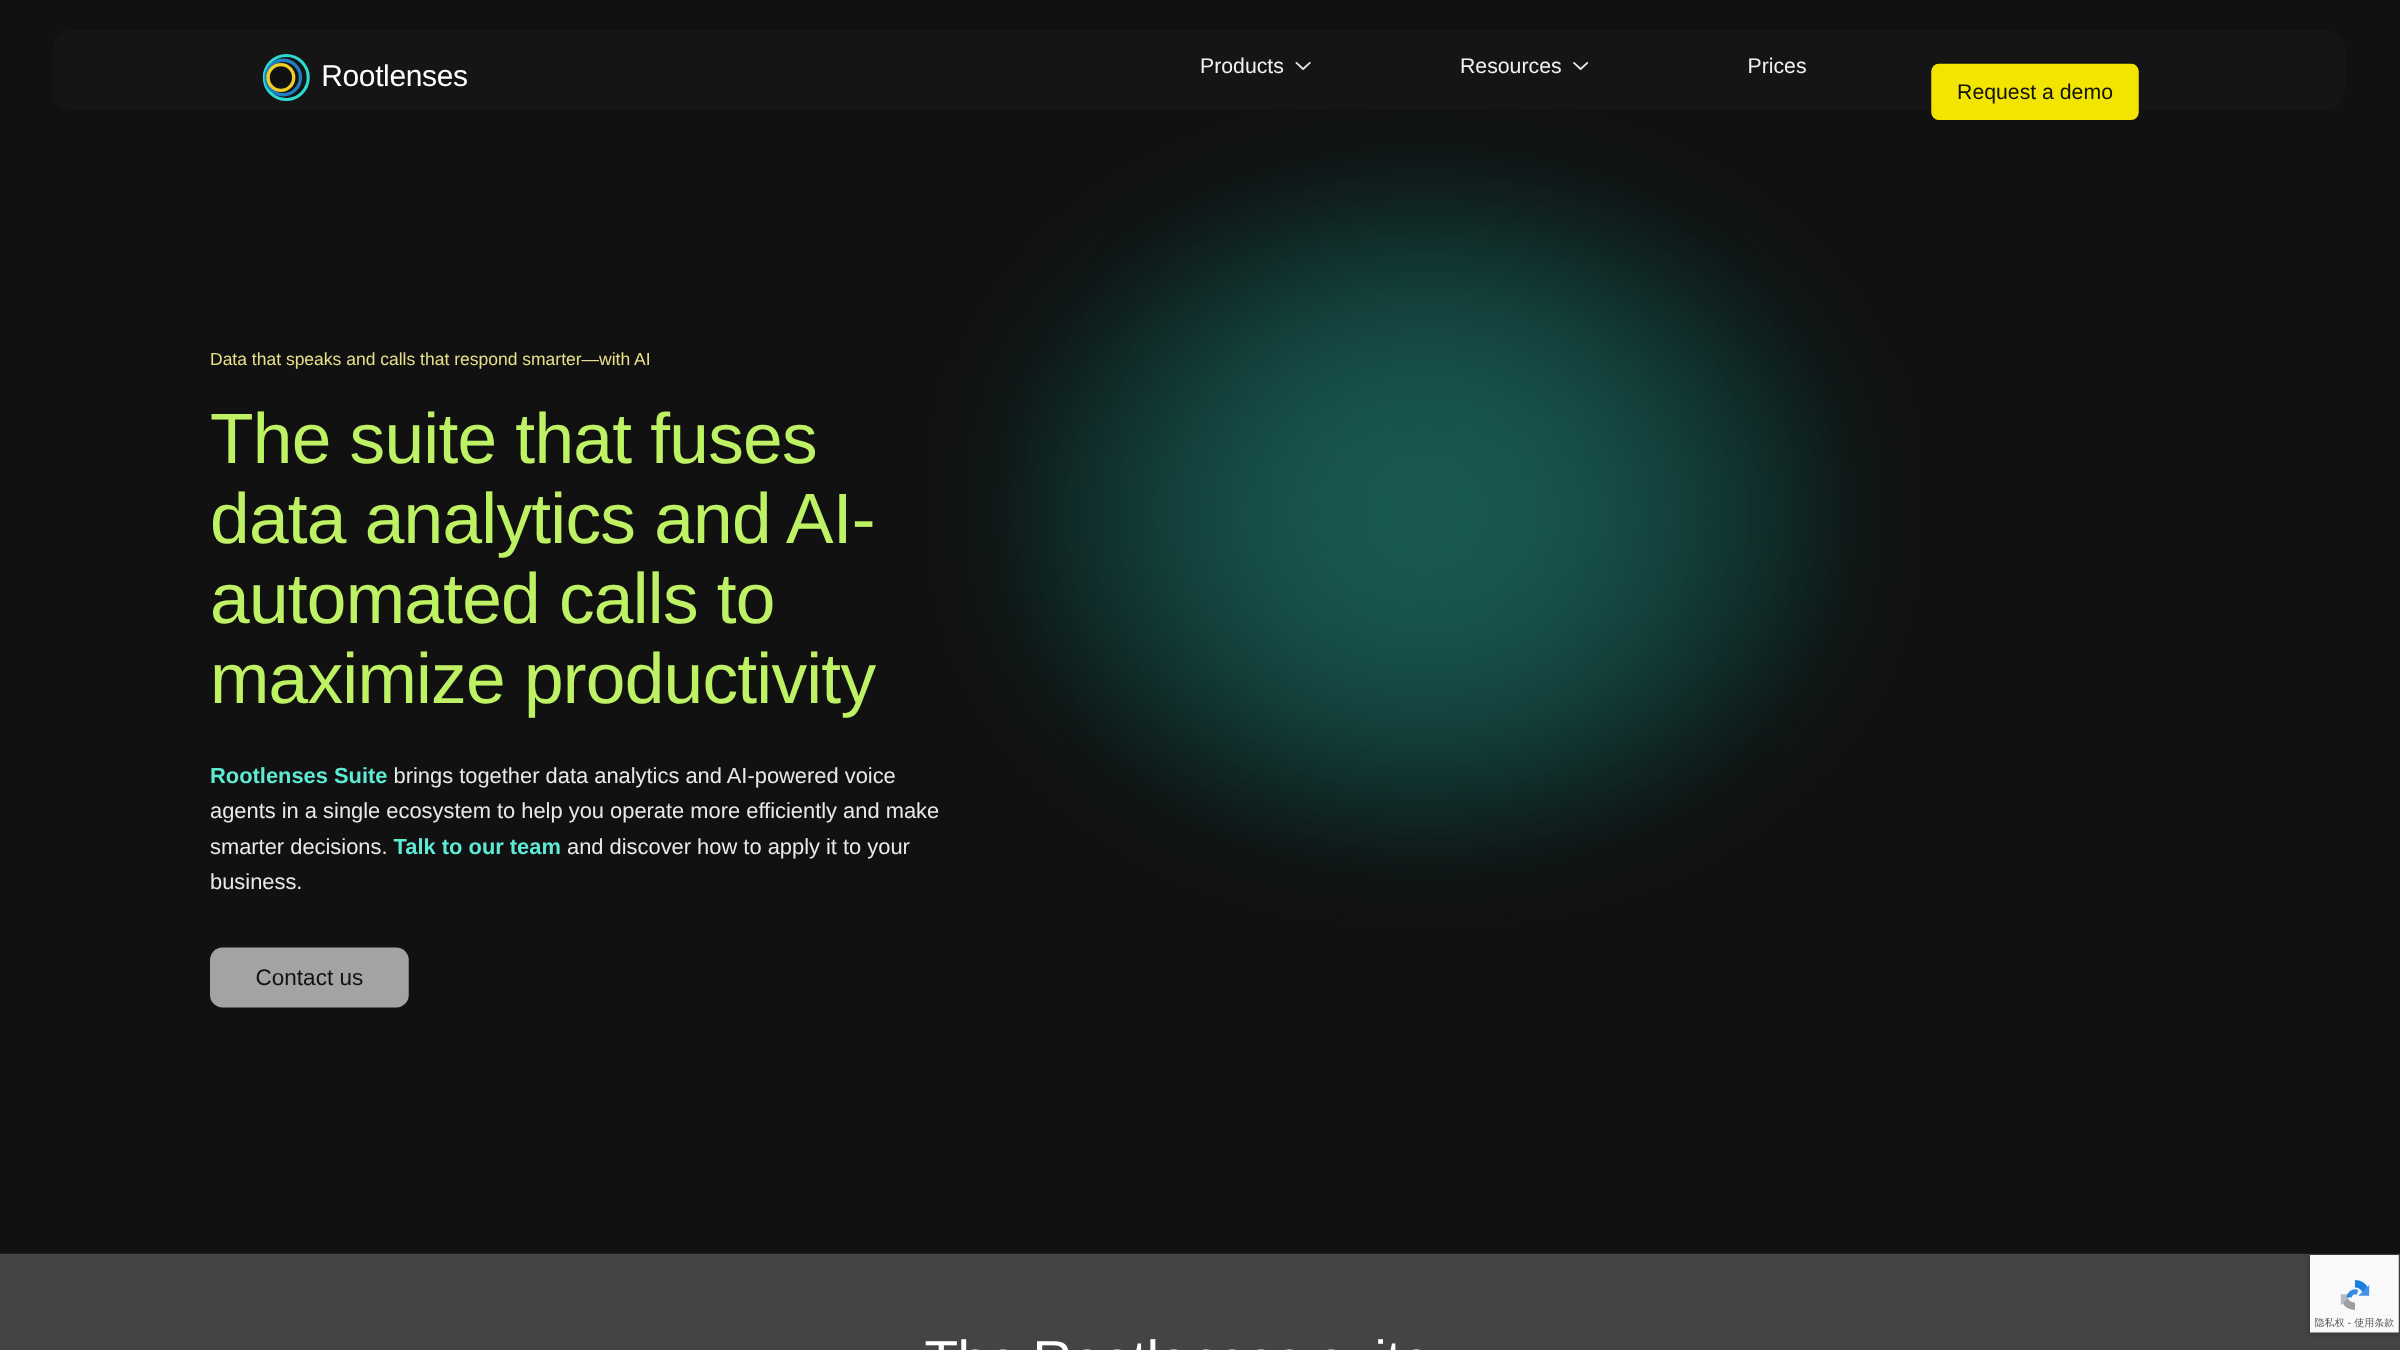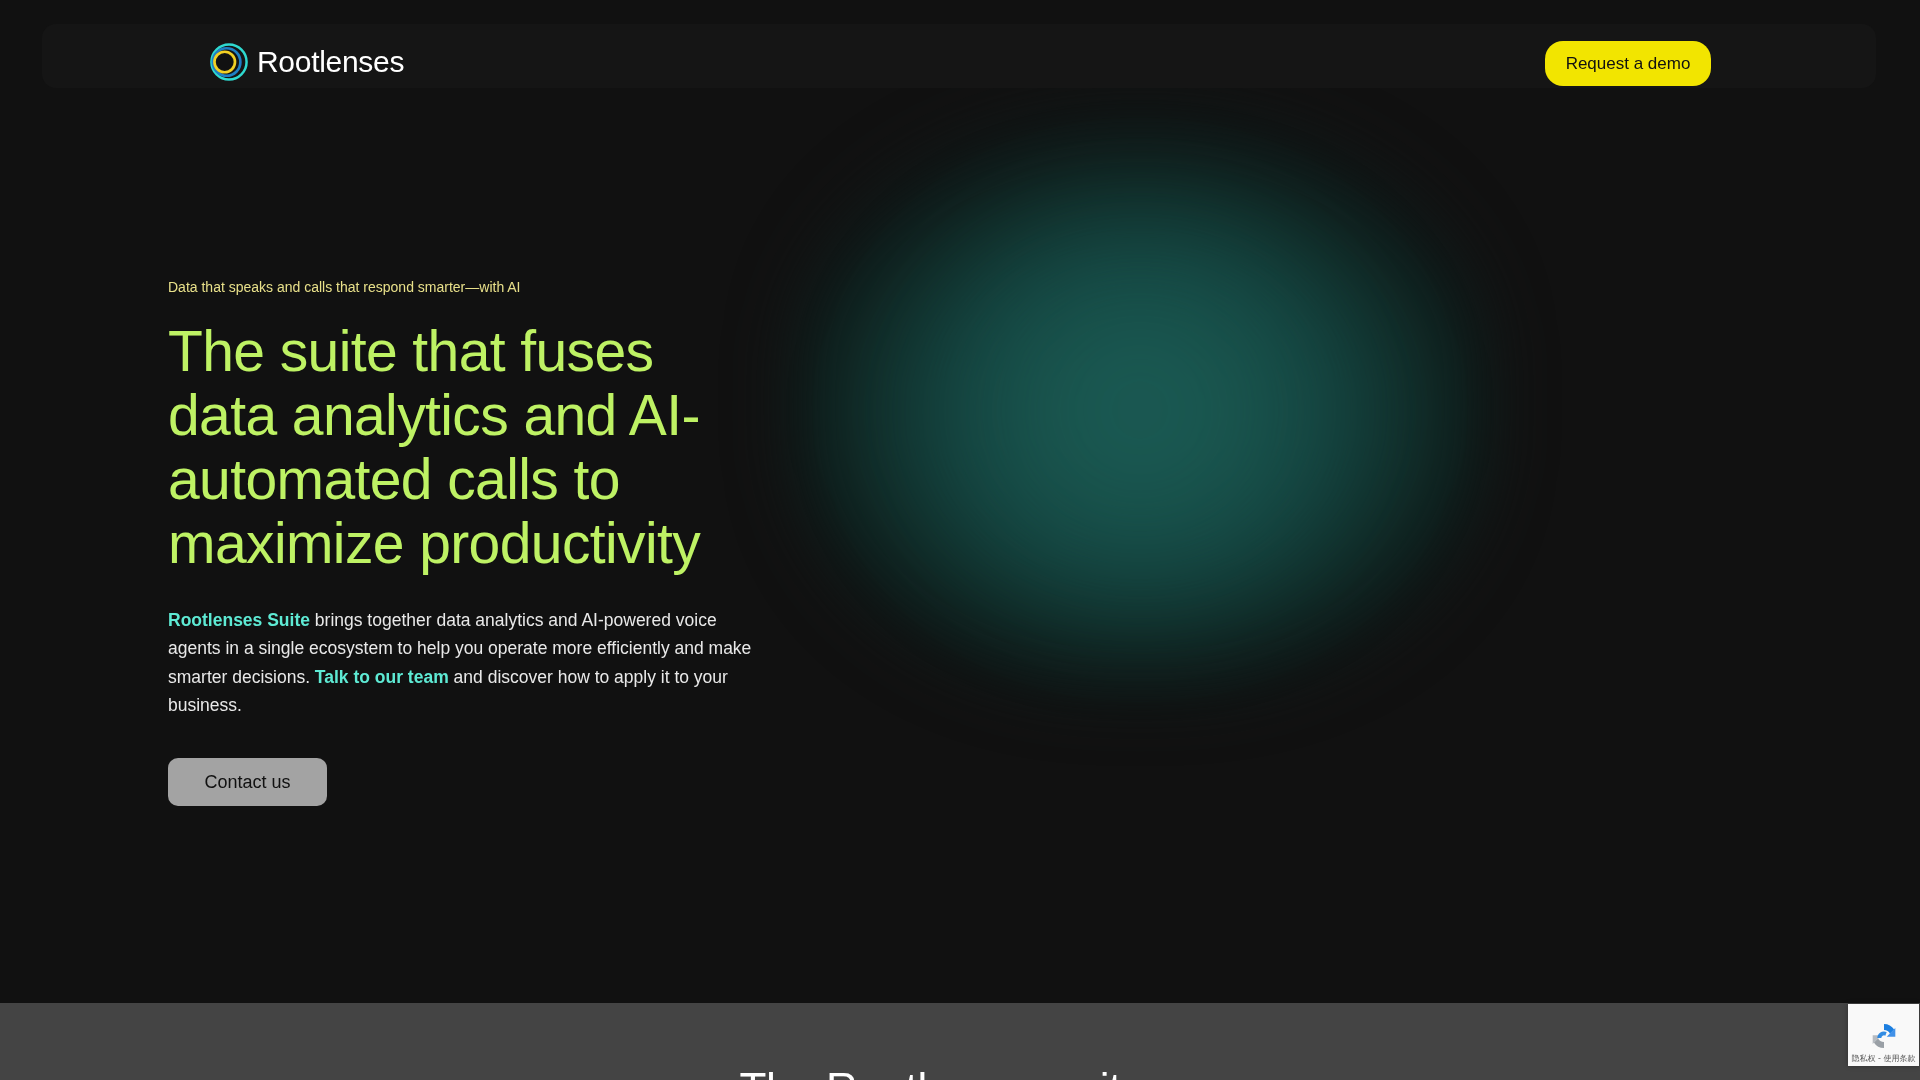--- a/index.html
+++ b/index.html
@@ -92,21 +92,21 @@
     left: 210px;
     top: 43px;
     display: flex;
     align-items: center;
     gap: 9px;
     cursor: pointer;
   }
   .brand-mark { width: 38px; height: 38px; display: block; flex: 0 0 38px; }
   .brand-name {
     color: #ffffff;
-    font-size: 30px;
+    font-size: 24px;
     letter-spacing: -0.3px;
     line-height: 1;
     font-weight: 400;
     white-space: nowrap;
   }
 
   .nav {
     position: absolute;
     left: 960px;
     top: 44px;
@@ -123,25 +123,25 @@
     cursor: pointer;
     white-space: nowrap;
   }
   .nav-slot { width: 208px; display: flex; align-items: center; }
   .nav-slot.prices { width: 150px; justify-content: flex-start; padding-left: 22px;}
   .chev { width: 13px; height: 8px; display: block; opacity: .95; }
 
   .cta-demo {
     position: absolute;
     left: 1545px;
-    top: 41px;
+    top: 51px;
     width: 166px;
     height: 45px;
     border: none;
-    border-radius: 18px;
+    border-radius: 6px;
     background: #F2E500;
     color: #111111;
     font-family: "Liberation Sans", sans-serif;
     font-size: 17px;
     line-height: 1;
     cursor: pointer;
     padding: 0;
   }
 
   
@@ -263,20 +263,47 @@
         <svg class="brand-mark" viewBox="0 0 40 40">
           <circle cx="20" cy="20" r="18.5" fill="none" stroke="#2ED9D0" stroke-width="2.6"></circle>
           <circle cx="17.5" cy="20" r="14.5" fill="none" stroke="#1F7FC4" stroke-width="2.8"></circle>
           <circle cx="15.5" cy="20" r="10.8" fill="none" stroke="#F2D024" stroke-width="2.8"></circle>
           <circle cx="15.5" cy="20" r="8.2" fill="#111111"></circle>
           <path d="M20 3 A17 17 0 0 1 20 37 A13 13 0 0 0 20 3 Z" fill="#15485F" opacity="0.45"></path>
         </svg>
         <span class="brand-name">Rootlenses</span>
       </div>
 
+      <nav class="nav">
+
+        <div class="nav-slot">
+          <span class="nav-item">
+            <span>Products</span>
+            <svg class="chev" viewBox="0 0 14 9">
+              <path d="M1 1.5 L7 7 L13 1.5" fill="none" stroke="#f1f1f1" stroke-width="1.7" stroke-linecap="round" stroke-linejoin="round"></path>
+            </svg>
+          </span>
+        </div>
+
+        <div class="nav-slot">
+          <span class="nav-item">
+            <span>Resources</span>
+            <svg class="chev" viewBox="0 0 14 9">
+              <path d="M1 1.5 L7 7 L13 1.5" fill="none" stroke="#f1f1f1" stroke-width="1.7" stroke-linecap="round" stroke-linejoin="round"></path>
+            </svg>
+          </span>
+        </div>
+
+        <div class="nav-slot prices">
+          <span class="nav-item">
+            <span>Prices</span>
+          </span>
+        </div>
+
+      </nav>
 
       <button class="cta-demo">Request a demo</button>
     </header>
 
     <div class="hero-copy">
       <div class="eyebrow">Data that speaks and calls that respond smarter—with AI</div>
       <h1 class="hero-title">The suite that fuses data analytics and AI-automated calls to maximize productivity</h1>
       <p class="hero-desc">
         <b>Rootlenses Suite</b><span> brings together data analytics and AI-powered voice agents in a single ecosystem to help you operate more efficiently and make smarter decisions. </span><b>Talk to our team</b><span> and discover how to apply it to your business.</span>
       </p>

